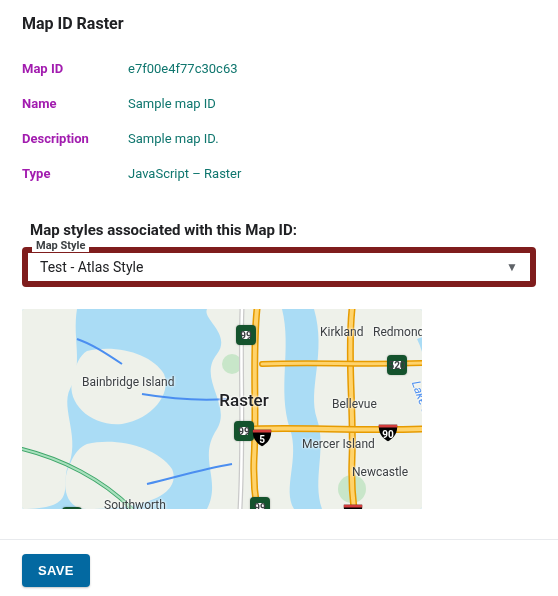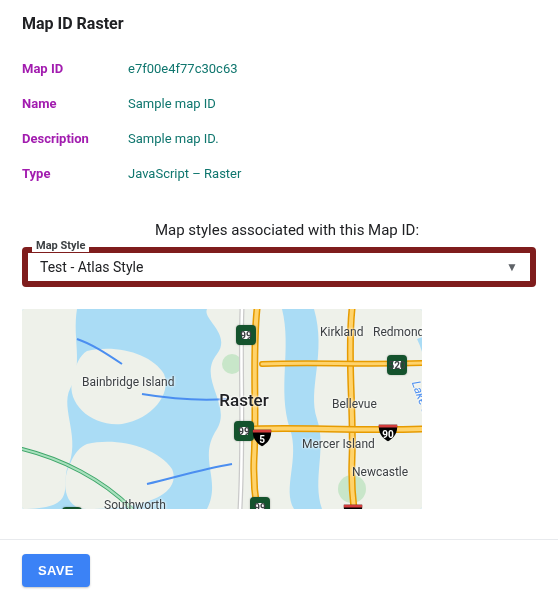--- a/index.html
+++ b/index.html
@@ -31,23 +31,22 @@
   table.details td.key {
     width: 106px;
     font-weight: 700;
     color: #a21caf;
   }
   table.details td.val {
     color: #0f766e;
   }
   .section-title {
     font-size: 15px;
-    font-weight: 400;
-    margin: 30px 0 8px 16px;
-    text-align: center;
+    font-weight: 700;
+    margin: 30px 0 8px 8px;
   }
   .field-wrap {
     position: relative;
     margin-top: 6px;
   }
   .field-label {
     position: absolute;
     top: -8px;
     left: 10px;
     background: #fff;
@@ -112,21 +111,21 @@
     padding-top: 4px;
     font-size: 10px; font-weight: 700; color: #fff;
   }
 
   .footer {
     border-top: 1px solid #e8eaed;
     margin-top: 30px;
     padding: 14px 22px 20px 22px;
   }
   .save-btn {
-    background: #3b82f6;
+    background: #0369a1;
     color: #fff;
     border: none;
     border-radius: 4px;
     font-size: 13px;
     font-weight: 700;
     letter-spacing: 0.3px;
     padding: 9px 16px;
     cursor: pointer;
     box-shadow: 0 1px 2px rgba(60,64,67,.3);
   }

